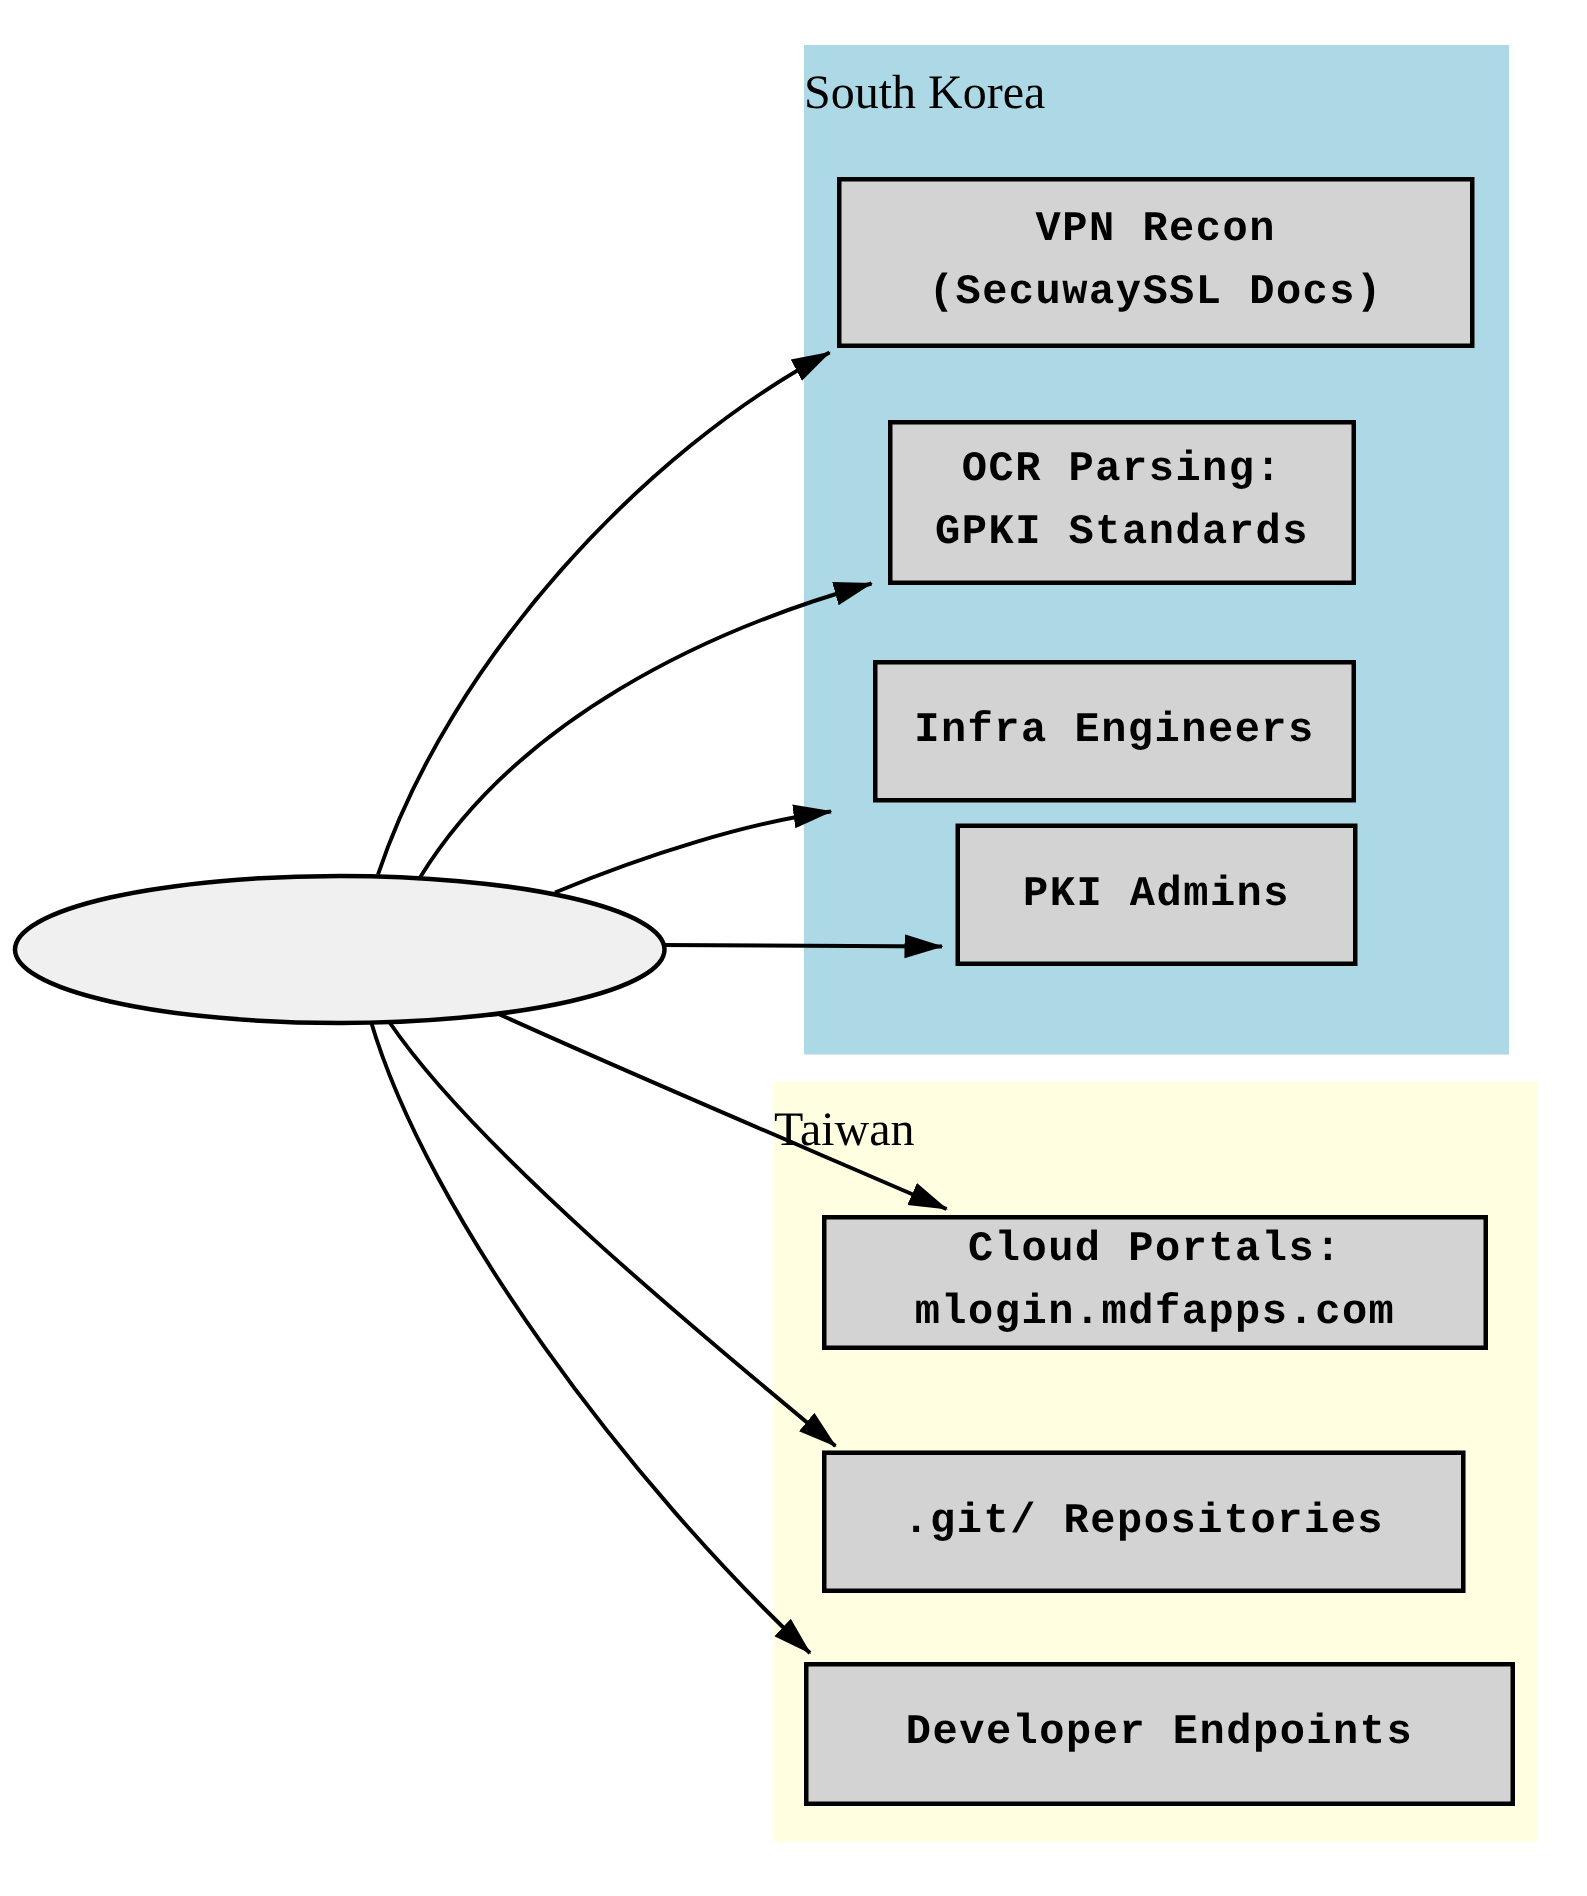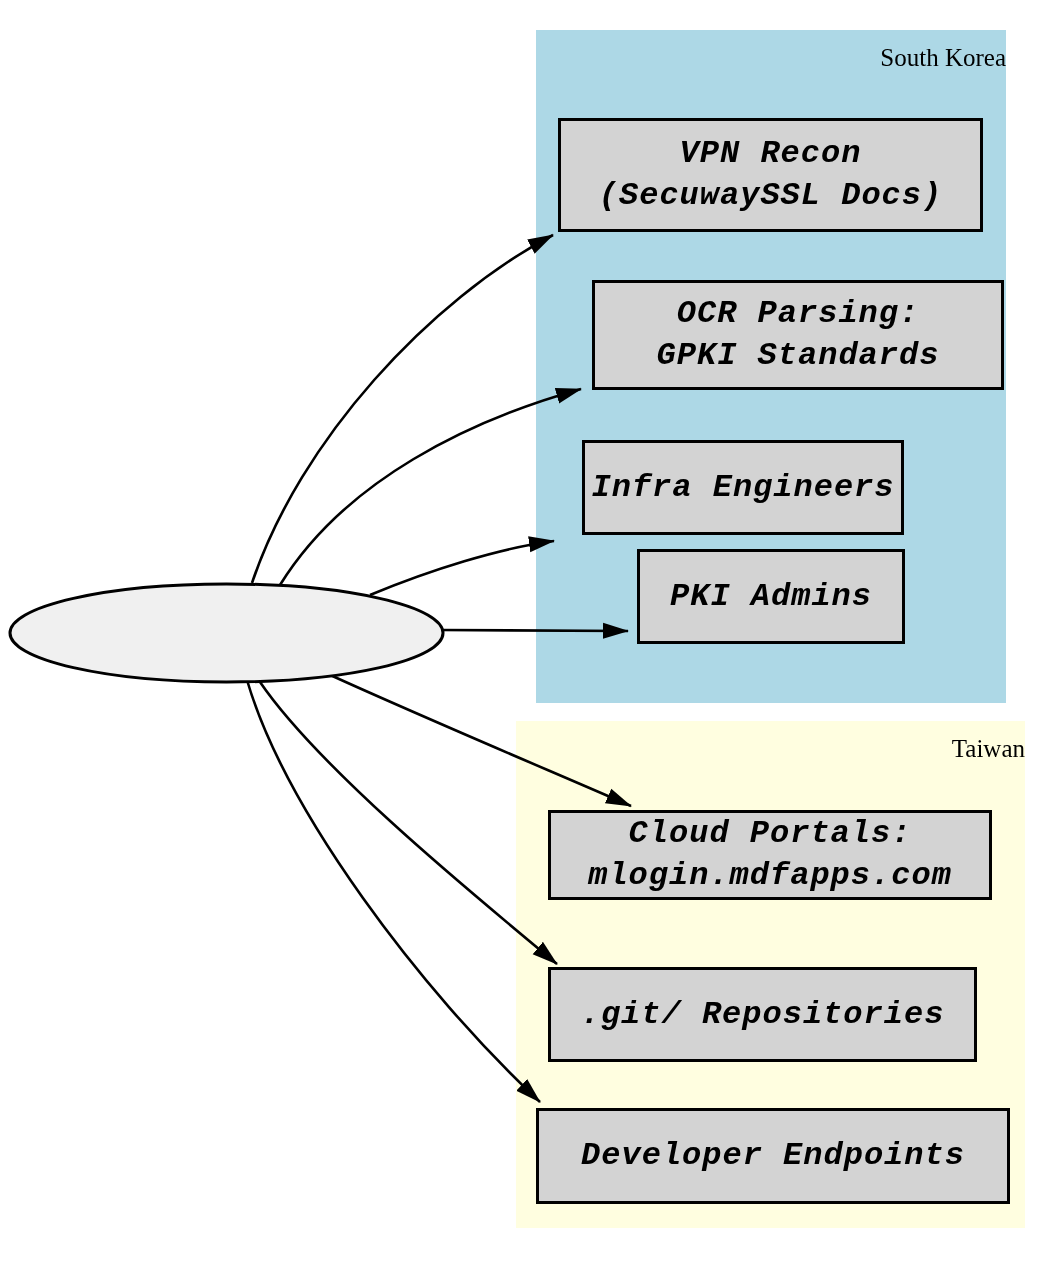--- a/index.html
+++ b/index.html
@@ -6,51 +6,50 @@
   #canvas{
     position:relative;
     width:1058px;height:1264px;
     background:#ffffff;
     font-family:"Liberation Mono","DejaVu Sans Mono",monospace;
     overflow:hidden;
   }
   .cluster{position:absolute;}
   .cluster-label{
     position:absolute;left:0;right:0;top:14px;
-    text-align:right;
+    text-align:left;
     font-family:"Liberation Serif","DejaVu Serif",serif;
-    font-size:25px;color:#000;line-height:1.1;
+    font-size:32px;color:#000;line-height:1.1;
   }
   .node{
     position:absolute;
     background:#d3d3d3;
     border:3px solid #000;
     box-sizing:border-box;
     display:flex;align-items:center;justify-content:center;
     text-align:center;
-    font-size:32px;font-weight:bold;letter-spacing:1px;
+    font-size:28px;font-weight:bold;letter-spacing:1px;
     line-height:42px;color:#000;
     white-space:pre-line;
-    font-style:italic;
   }
   #edges{position:absolute;left:0;top:0;z-index:2;}
   .node-layer{position:absolute;left:0;top:0;width:100%;height:100%;z-index:3;pointer-events:none;}
   .cluster-layer{position:absolute;left:0;top:0;width:100%;height:100%;z-index:1;}
   #actor-label{
     position:absolute;left:10px;top:584px;width:433px;height:98px;
     display:flex;align-items:center;justify-content:center;
     font-size:32px;font-weight:bold;letter-spacing:1px;color:#000;
     z-index:4;
   }
   
   #cluster-south-korea{left:536px;top:30px;width:470px;height:673px;background:#add8e6;}
   #cluster-taiwan{left:516px;top:721px;width:509px;height:507px;background:#fffee0;}
   
   #node-vpn-recon{left:558px;top:118px;width:425px;height:114px;}
-  #node-ocr-parsing{left:592px;top:280px;width:412px;height:110px;}
+  #node-ocr-parsing{left:592px;top:280px;width:312px;height:110px;}
   #node-infra-engineers{left:582px;top:440px;width:322px;height:95px;}
   #node-pki-admins{left:637px;top:549px;width:268px;height:95px;}
   #node-cloud-portals{left:548px;top:810px;width:444px;height:90px;}
   #node-git-repositories{left:548px;top:967px;width:429px;height:95px;}
   #node-developer-endpoints{left:536px;top:1108px;width:474px;height:96px;}
 </style>
 </head>
 <body>
 
 <div id="canvas">

